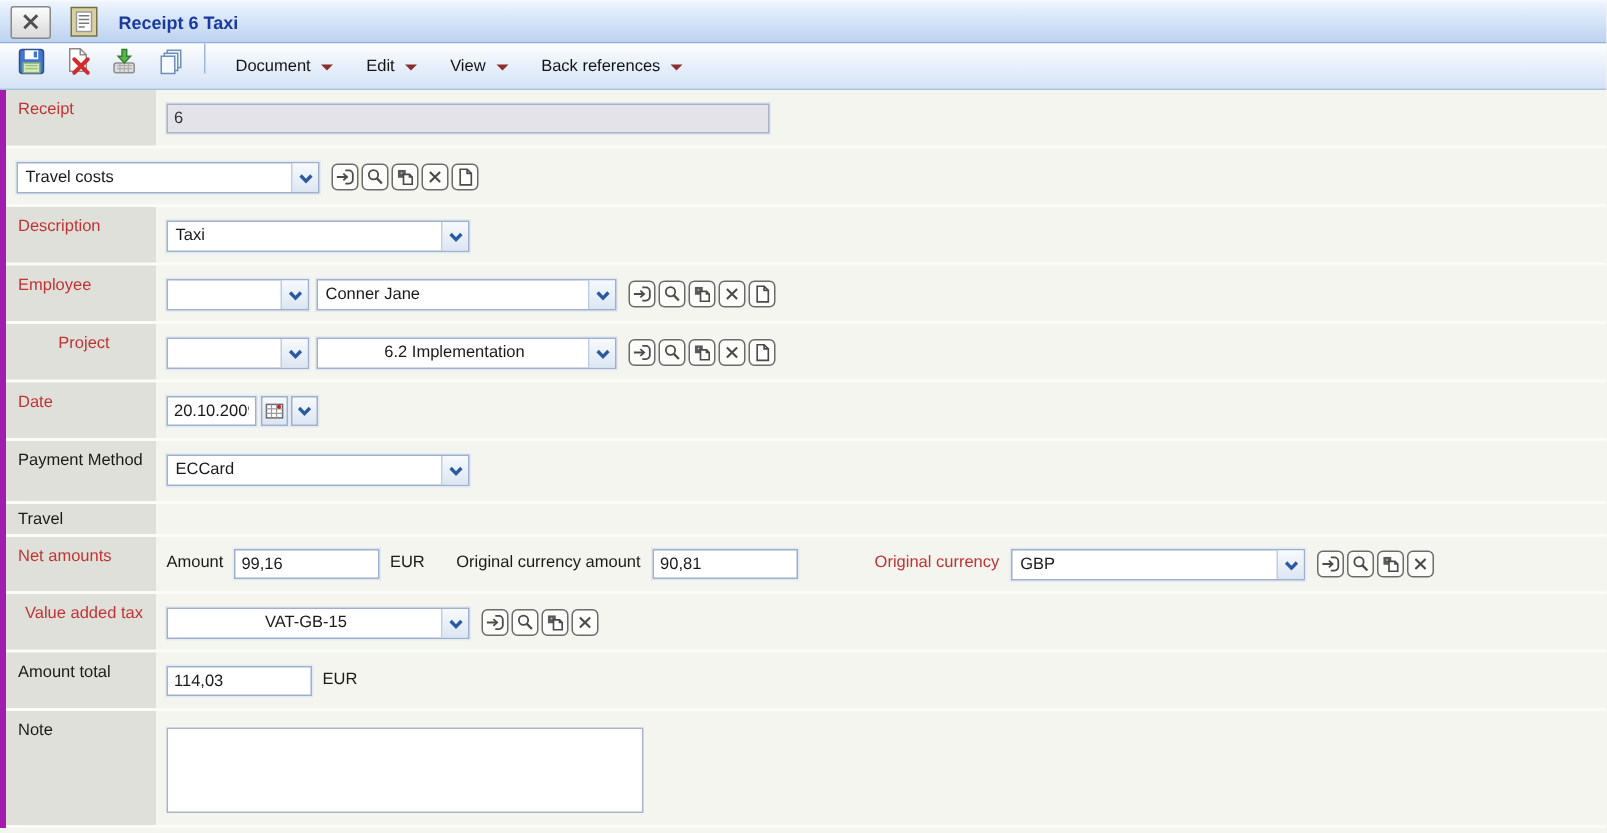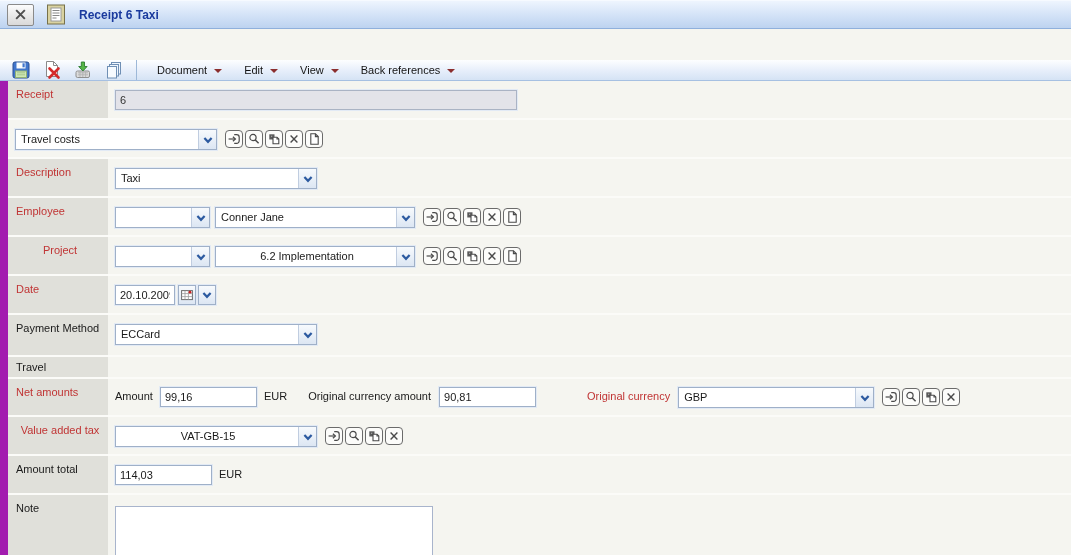--- a/index.html
+++ b/index.html
@@ -16,35 +16,34 @@
   .close-btn {
     width:27px; height:22px; display:flex; align-items:center; justify-content:center;
     background:linear-gradient(#fcfcfc, #d9d9d9); border:1px solid #8a8a8a; border-radius:2px;
     cursor:pointer;
   }
   .titledoc { margin-left:12px; }
   .page-title { margin-left:13px; font-size:12px; font-weight:bold; color:#1a3a9e; }
 
   
   .toolbar {
-    height:21px; display:flex; align-items:center; padding-left:8px;
+    height:31px; display:flex; padding-left:8px;
     background:linear-gradient(#fdfeff 0%, #e6eefa 55%, #d5e3f5 100%);
     border-bottom:1px solid #a6c0e2;
-    margin-top:31px;
   }
   .toolbtn {
     width:26px; height:24px; display:flex; align-items:center; justify-content:center;
     margin-right:5px; border:1px solid transparent; border-radius:2px; cursor:pointer;
   }
   .tsep { width:1px; height:20px; background:#9db8d8; margin:0 9px 0 4px; }
   .menu-item { display:flex; align-items:center; gap:7px; padding:4px 11px; cursor:pointer; color:#141414; }
   .menu-arrow { width:0; height:0; border-left:4px solid transparent; border-right:4px solid transparent; border-top:4px solid #8b2e2e; margin-top:1px; }
 
   
-  .form { border-left:8px solid #a21caf; }
+  .form { border-left:4px solid #a21caf; }
   .row { display:flex; border-bottom:2px solid #fbfbf8; background:#f5f5f0; }
   .side { width:100px; flex:0 0 100px; background:#e0e0da; padding:7px 4px 0 8px; }
   .side .lbl-red { color:#c03434; }
   .side .lbl-blk { color:#1a1a1a; }
   .content { flex:1; display:flex; align-items:flex-start; padding:9px 0 0 7px; }
 
   .h-receipt { height:39px; } .h-cost { height:39px; } .h-desc { height:39px; }
   .h-emp { height:39px; } .h-proj { height:39px;text-align:center; } .h-date { height:39px; }
   .h-pay { height:42px; } .h-travel { height:22px; }
   .h-net { height:38px; } .h-net .content { padding-top:8px; }

